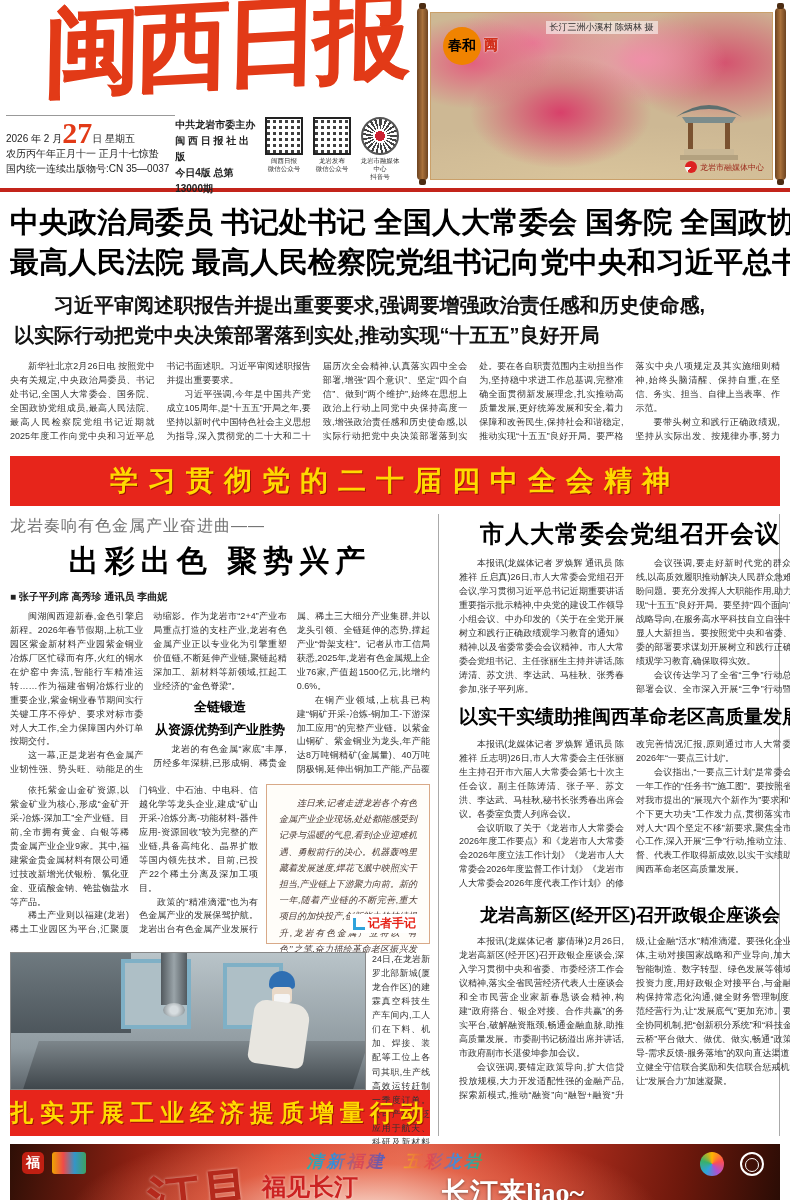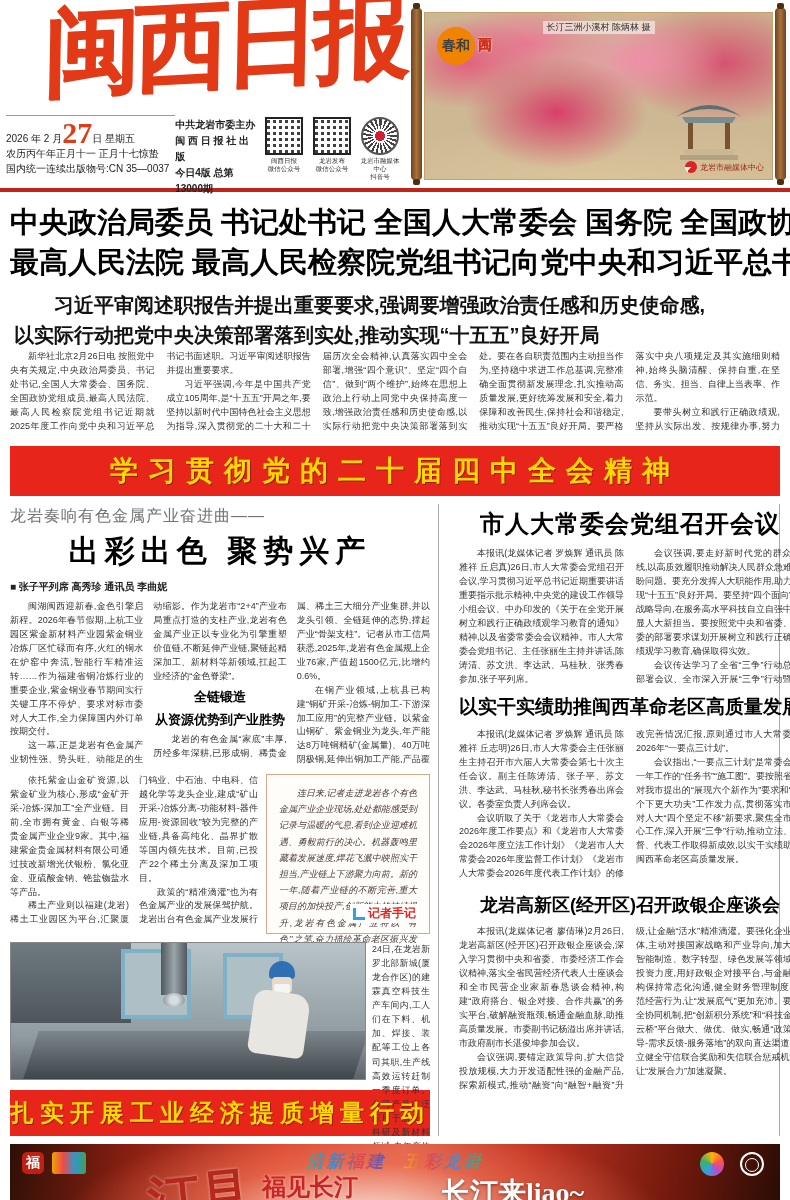--- a/index.html
+++ b/index.html
@@ -20,47 +20,47 @@
   .qr { width:38px; height:38px; margin:0 auto; background:
     repeating-linear-gradient(0deg,#222 0 3px,#fff 3px 6px),
     repeating-linear-gradient(90deg,#222 0 3px,#fff 3px 6px);
     background-blend-mode:screen; border:2px solid #222; }
   .qr-round { width:38px; height:38px; margin:0 auto; border-radius:50%; border:2px solid #555; background:
     radial-gradient(circle at 50% 50%, #c23 0 5px, #fff 5px 7px, transparent 7px),
     repeating-conic-gradient(#444 0 8deg, #fff 8deg 17deg); }
   .qrlabel { font-size:6.5px; line-height:1.25; color:#333; margin-top:2px; }
 
   
-  .scrollphoto { flex:1; margin-left:10px; position:relative; height:180px; display:flex; }
+  .scrollphoto { flex:1; margin-left:16px; position:relative; height:180px; display:flex; }
   .roller { width:11px; background:linear-gradient(90deg,#6d4320,#a9713b,#6d4320); border-radius:4px; position:relative; height:172px; margin-top:2px; }
   .roller:before,.roller:after { content:""; position:absolute; left:2px; width:7px; height:6px; background:#4c2c12; border-radius:2px; }
   .roller:before { top:-5px; } .roller:after { bottom:-5px; }
   .scroll-img { flex:1; margin:6px 2px; position:relative; overflow:hidden; border:1px solid #caa06a; background:#cdb894; }
   .blossom { position:absolute; inset:0; background:
      radial-gradient(ellipse 110px 64px at 12% 30%, #e2607f 0%, rgba(226,96,127,0) 72%),
      radial-gradient(ellipse 130px 80px at 38% 60%, #d8406a 0%, rgba(216,64,106,0) 70%),
      radial-gradient(ellipse 120px 66px at 62% 28%, #ef8fa8 0%, rgba(239,143,168,0) 70%),
      radial-gradient(ellipse 150px 86px at 86% 30%, #d4536f 0%, rgba(212,83,111,0) 72%),
      radial-gradient(ellipse 120px 60px at 30% 18%, #e87b96 0%, rgba(232,123,150,0) 70%),
      radial-gradient(ellipse 100% 36% at 50% 100%, #d9c49b 0%, rgba(217,196,155,0) 90%);
   }
   .pavilion { position:absolute; right:26px; bottom:18px; }
   .photo-cap { position:absolute; top:8px; left:50%; transform:translateX(-50%); font-size:9px; color:#2b2b2b; background:rgba(255,255,255,.55); padding:0 4px; white-space:nowrap; }
   .spring-badge { position:absolute; top:14px; left:12px; display:flex; }
-  .spring-circle { width:38px; height:38px; border-radius:50%; background:#f08300; color:#404040; font-weight:900; font-size:14px; line-height:1.1; display:flex; align-items:center; justify-content:center; text-align:center; font-family:"Liberation Serif",serif; }
+  .spring-circle { width:38px; height:38px; border-radius:50%; background:#f08300; color:#000000; font-weight:900; font-size:14px; line-height:1.1; display:flex; align-items:center; justify-content:center; text-align:center; font-family:"Liberation Serif",serif; }
   .spring-side { color:#d2301c; font-weight:900; font-size:14px; line-height:1.1; writing-mode:vertical-rl; margin-left:2px; font-family:"Liberation Serif",serif; text-shadow:0 0 2px #fff; }
   .watermark { position:absolute; right:8px; bottom:6px; font-size:8px; color:#9c2a1c; display:flex; align-items:center; gap:3px; }
   .wm-logo { width:12px; height:12px; border-radius:50%; background:conic-gradient(#d22 0 60%, #f5f5f5 60% 75%, #d22 75%); }
 
   
   .lead { padding:10px 10px 0; }
   .lead-hl { font-weight:900; font-size:29px; line-height:1.38; text-align:center; color:#000; letter-spacing:0; white-space:nowrap; font-family:"Liberation Sans",sans-serif; }
   .lead-sub { font-weight:bold; font-size:20px; line-height:1.5; color:#111; margin-top:8px; padding:0 4px; }
   .lead-sub .ind { display:inline-block; width:2em; }
-  .lead-body { column-count:5; column-gap:12px; font-size:9px; line-height:1.55; text-align:justify; color:#333; height:86px; overflow:hidden; }
+  .lead-body { margin-top:10px; column-count:5; column-gap:12px; font-size:9px; line-height:1.55; text-align:justify; color:#333; height:86px; overflow:hidden; }
   .lead-body p { text-indent:2em; }
 
   
   .banner { background:#e7251b; color:#ffd900; font-weight:900; text-align:center; margin:10px 10px 0; padding:6px 0; font-size:28px; letter-spacing:10px; text-shadow:1px 1px 0 #a01208; white-space:nowrap; }
 
   
   .main { display:flex; margin:8px 10px 0; border-right:1px solid #aaa; }
   .left-col { width:472px; padding-right:8px; }
   .right-col { flex:1; border-left:1px solid #aaa; padding-left:20px; }
 
@@ -85,21 +85,21 @@
   .m-spindle { position:absolute; left:150px; top:0; width:26px; height:52px; background:linear-gradient(90deg,#52595e,#9aa4a9,#52595e); }
   .m-spindle:after { content:""; position:absolute; left:2px; bottom:-12px; width:22px; height:14px; border-radius:50%; background:radial-gradient(circle,#d7dde0 30%,#7c8589); }
   .m-table { position:absolute; left:20px; bottom:0; width:330px; height:48px; background:linear-gradient(180deg,#7d868b,#3f464b); transform:skewX(-18deg); }
   .worker { position:absolute; right:52px; top:18px; width:70px; height:100px; }
   .w-helmet { width:26px; height:18px; border-radius:13px 13px 4px 4px; background:#2f6fb3; margin-left:26px; }
   .w-head { width:20px; height:16px; background:#e9d9c8; margin:-2px 0 0 29px; border-radius:4px; position:relative; }
   .w-head:after { content:""; position:absolute; left:2px; bottom:0; width:16px; height:9px; background:#f5f5f5; border-radius:2px; }
   .w-body { width:56px; height:64px; background:#e8e6e0; border-radius:12px 16px 8px 8px; margin-left:8px; margin-top:-1px; transform:rotate(8deg); }
   .pcaption { flex:1; font-size:8.8px; line-height:1.6; text-align:justify; color:#333; }
   .pcredit { text-align:right; margin-top:3px; }
-  .banner2 { background:#e7251b; color:#ffd900; font-weight:900; text-align:center; margin-top:10px; padding:7px 0; font-size:24px; letter-spacing:6px; text-shadow:1px 1px 0 #a01208; white-space:nowrap; }
+  .banner2 { background:#e7251b; color:#ffd900; font-weight:900; text-align:center; padding:7px 0; font-size:24px; letter-spacing:6px; text-shadow:1px 1px 0 #a01208; white-space:nowrap; }
 
   .r-art { margin-bottom:8px; }
   .r-title { font-weight:900; text-align:center; color:#000; line-height:1.3; margin:4px 0 8px; font-family:"Liberation Sans",sans-serif; }
   .r-title.t1 { font-size:24px; letter-spacing:1px; }
   .r-title.t2 { font-size:19px; white-space:nowrap; }
   .r-title.t3 { font-size:18px; white-space:nowrap; }
   .r-body { column-count:2; column-gap:12px; font-size:9px; line-height:1.55; text-align:justify; color:#333; overflow:hidden; }
   .r-body p { text-indent:2em; }
   .rb1 { height:140px; } .rb2 { height:158px; } .rb3 { height:178px; }
 

